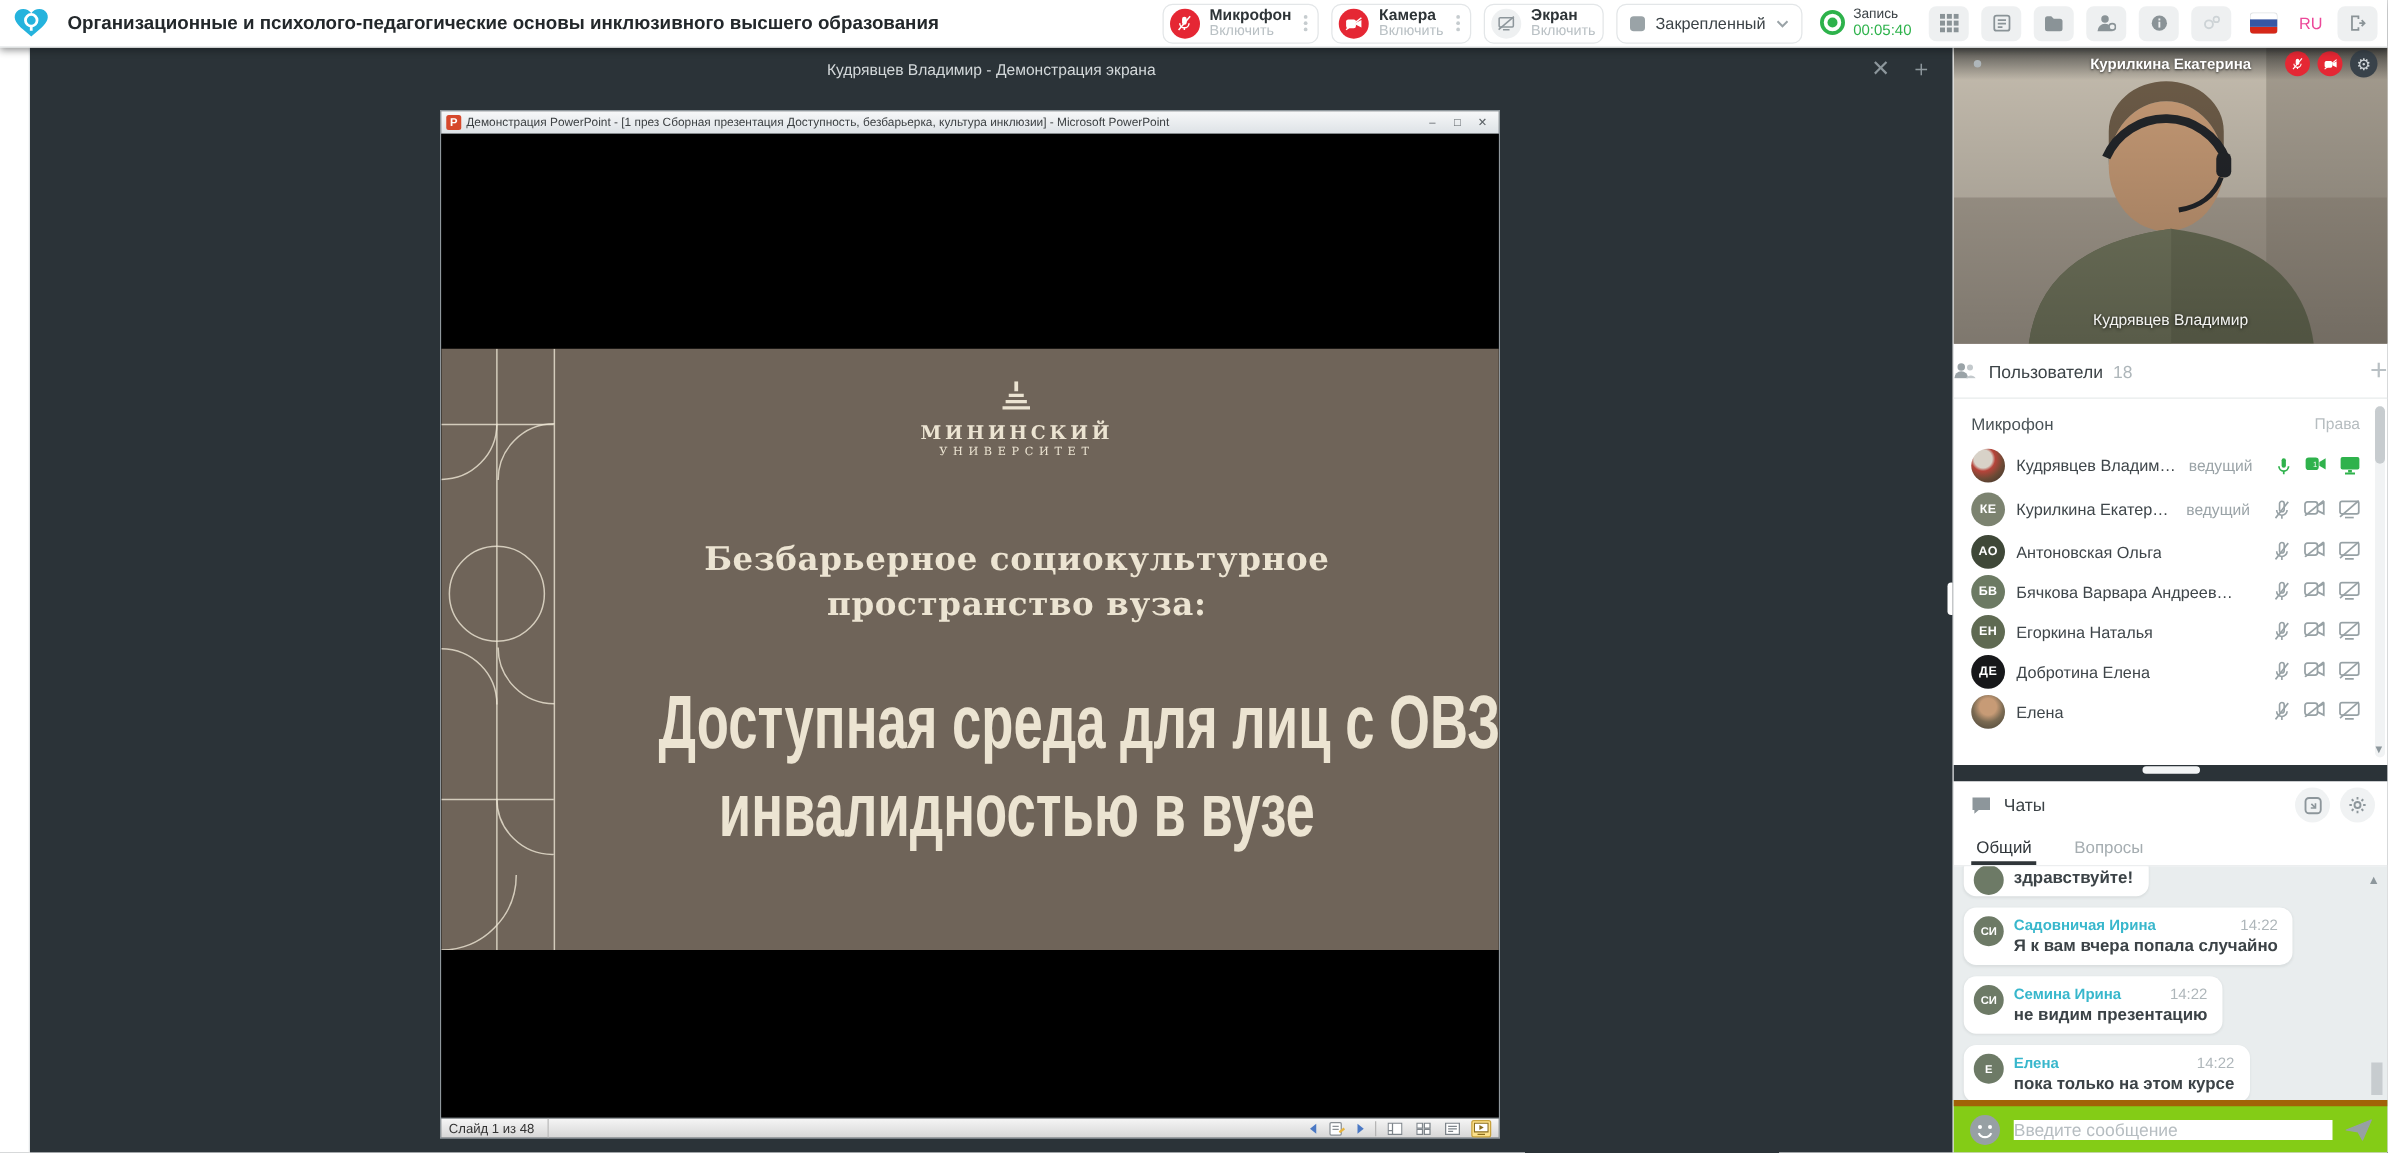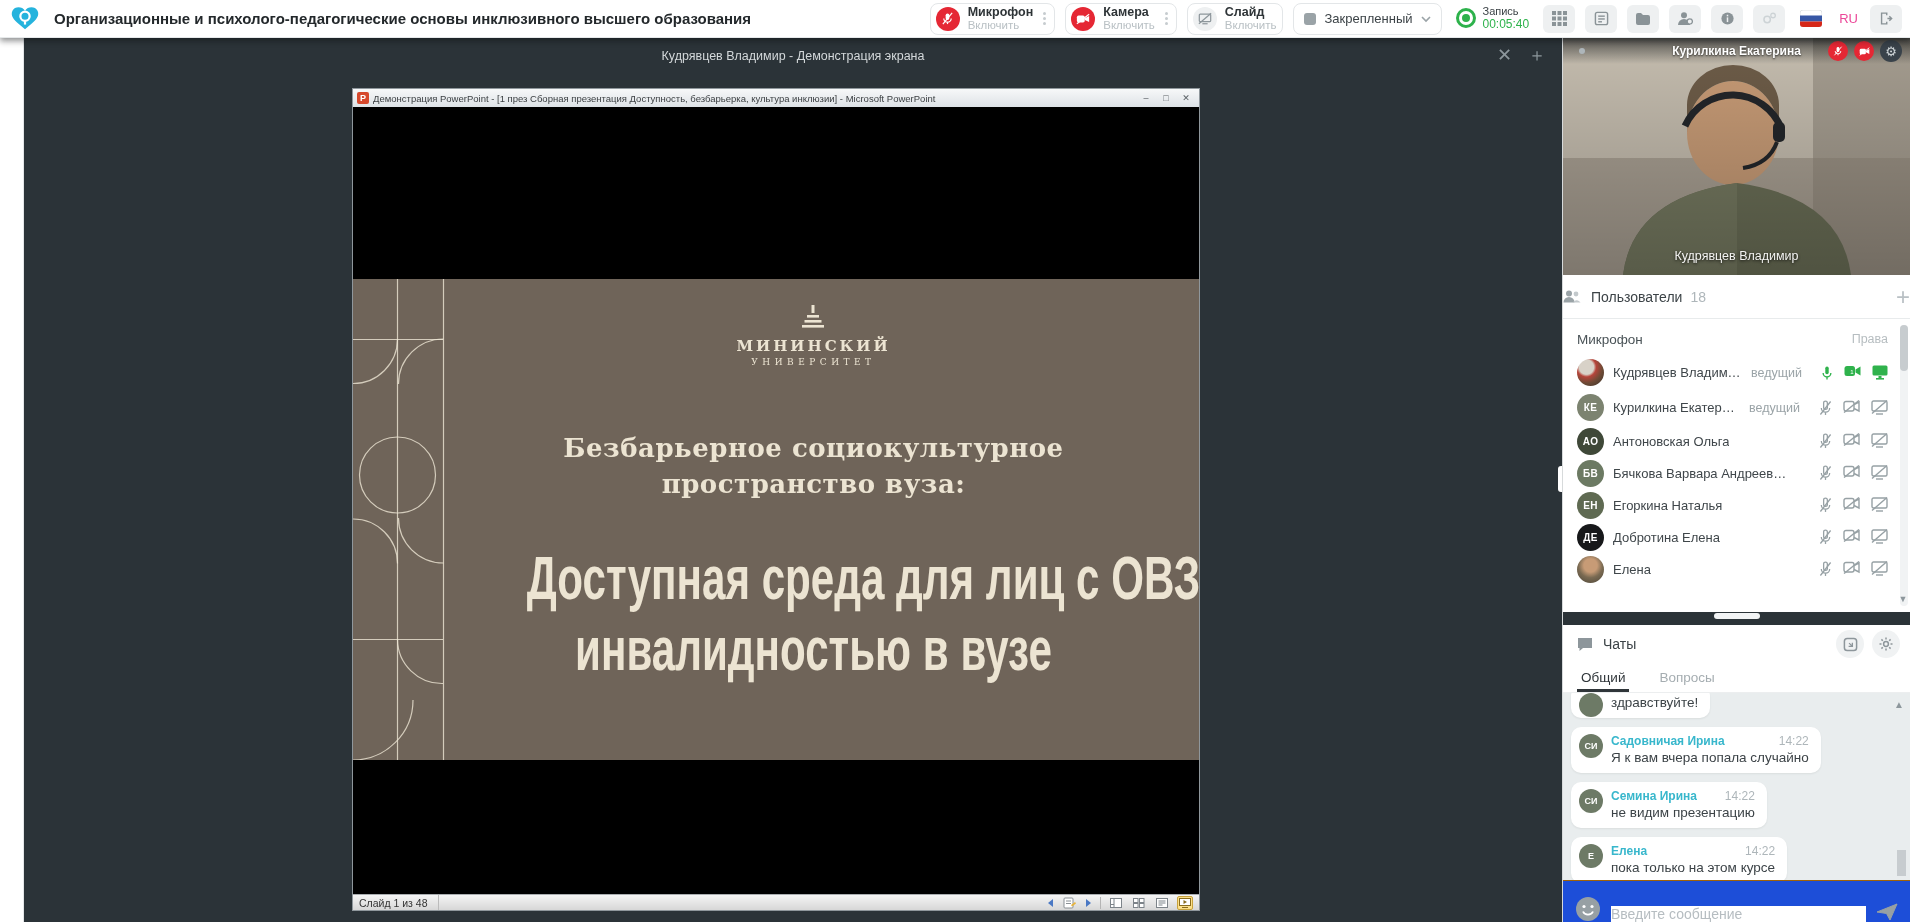--- a/index.html
+++ b/index.html
@@ -145,25 +145,25 @@
   .chat-tab.active::after { content:""; position:absolute; left:-4px; right:-4px; bottom:0; height:3px; background:#2f3539; }
   .chat-msgs { position:relative; flex:1; background:#e9edee; overflow:hidden; padding:0 26px 0 8px; }
   .bubble { background:#fff; border-radius:10px; box-shadow:0 1px 2px rgba(40,50,55,.08);
     padding:7px 12px 8px 8px; margin-top:9px; display:inline-block; min-width:120px; max-width:275px; position:relative; }
   .bubble.partial { margin-top:-16px; }
   .b-avatar { position:absolute; left:8px; top:7px; width:24px; height:24px; border-radius:50%;
     color:#fff; font-size:9px; font-weight:bold; display:flex; align-items:center; justify-content:center; }
   .b-head { display:flex; gap:12px; margin-left:32px; align-items:baseline; }
   .b-name { font-size:12px; font-weight:bold; color:#38b7cc; white-space:nowrap; }
   .b-time { font-size:12px; color:#aeb6ba; margin-left:auto; }
-  .b-text { margin-left:32px; font-size:13.5px; color:#3c4347; margin-top:2px; white-space:nowrap; }
+  .b-text { margin-left:32px; font-size:13.5px; color:#3c4347; margin-top:2px; white-space:nowrap;font-weight:bold; }
   .chat-up { position:absolute; top:6px; right:6px; font-size:10px; color:#8d979c; cursor:pointer; }
   .chat-scroll-thumb { position:absolute; right:4px; top:157px; width:9px; height:26px; background:#c7cccf; cursor:pointer; }
-  .chat-input-row { height:42px; background:#1d4ed8; border-top:1px solid #a16207; display:flex;
-    align-items:flex-end; padding:0 12px; gap:10px; flex:none; }
+  .chat-input-row { height:42px; background:#84cc16; border-top:5px solid #a16207; display:flex;
+    align-items:center; padding:0 12px; gap:10px; flex:none; }
   .chat-input { flex:1; border:none; outline:none; font-size:14px; color:#3c4347;
     font-family:"Liberation Sans", sans-serif; }
   .chat-input::placeholder { color:#b6bdc1; }
 
   svg { display:block; }
 </style>
 </head>
 <body>
 
 <header class="topbar">
@@ -216,21 +216,21 @@
 
     <div class="media-card">
       <span class="media-round gray">
         <svg width="14" height="13" viewBox="0 0 16 14">
             <rect x="1.5" y="2" width="13" height="8.5" rx="1" fill="none" stroke="#8d969b" stroke-width="1.4"></rect>
             <line x1="5" y1="13" x2="11" y2="13" stroke="#8d969b" stroke-width="1.4"></line>
             <line x1="1" y1="13" x2="15" y2="1" stroke="#8d969b" stroke-width="1.4"></line>
           </svg>
       </span>
       <span class="media-labels">
-        <div class="media-label">Слайд</div>
+        <div class="media-label">Экран</div>
         <div class="media-sub">Включить</div>
       </span>
     </div>
 
     <div class="pin-card">
       <span class="pin-glyph"></span>
       <span class="pin-label">Закрепленный</span>
       <svg class="chev" viewBox="0 0 10 6">
           <polyline points="1,1 5,5 9,1" fill="none" stroke="#9aa3a7" stroke-width="1.6"></polyline>
         </svg>

